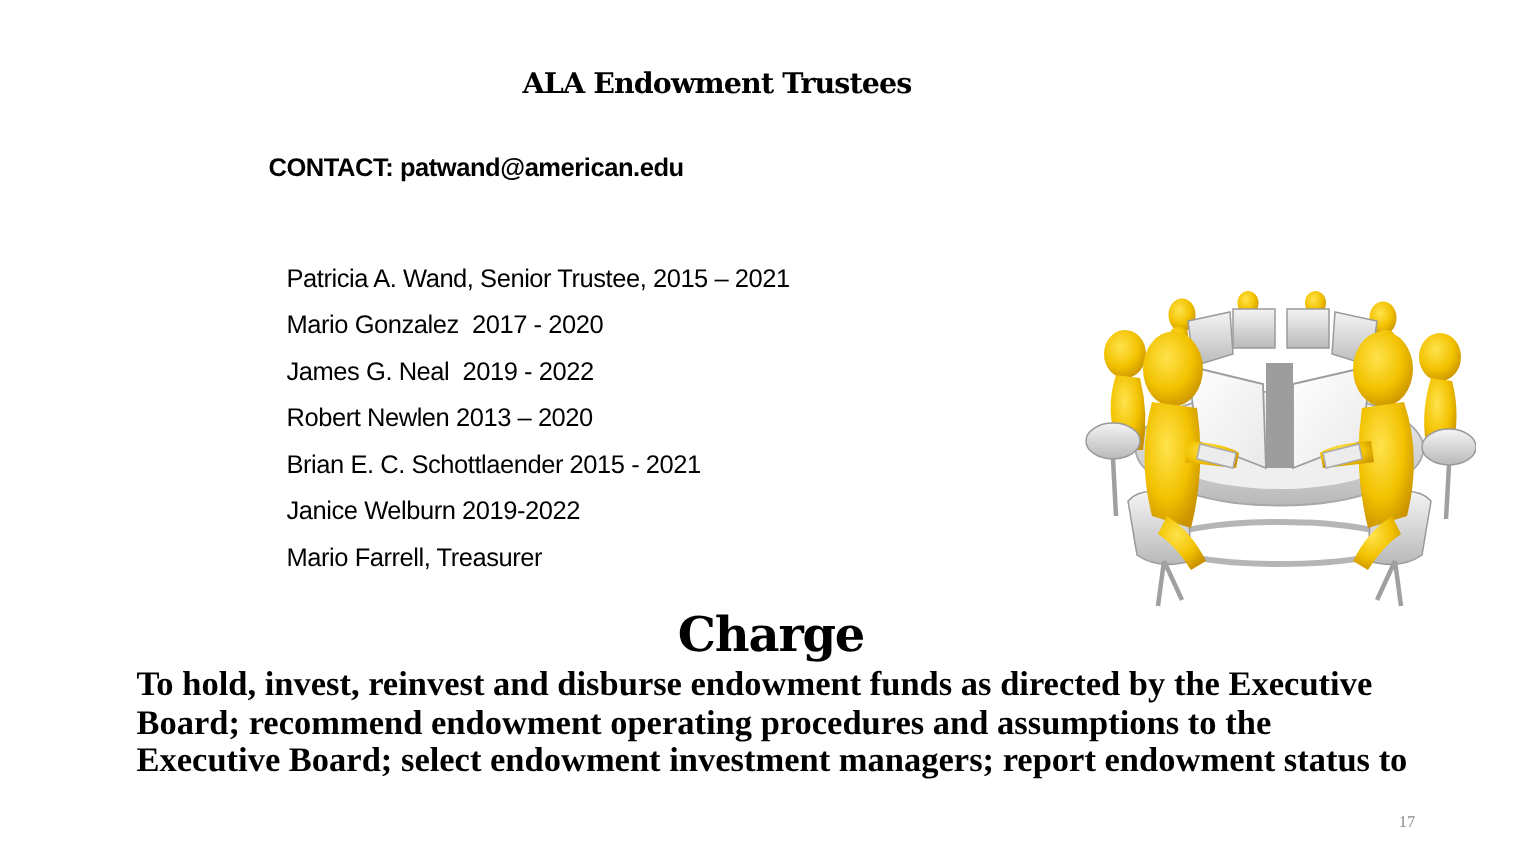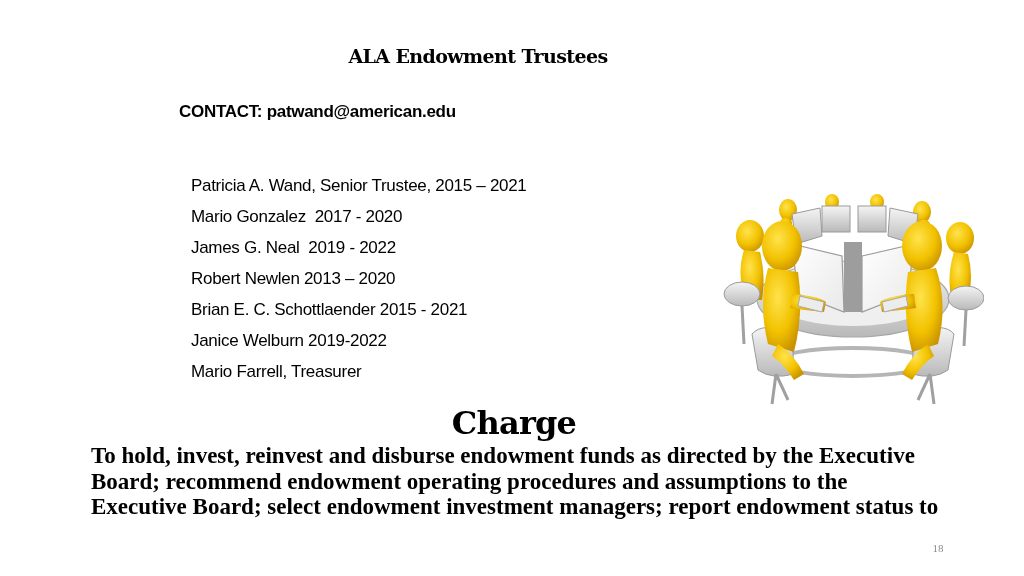--- a/index.html
+++ b/index.html
@@ -134,21 +134,21 @@
 
 
   <div class="charge-heading">Charge</div>
 
   <div class="charge-body">
     <span>To hold, invest, reinvest and disburse endowment funds as directed by the Executive</span>
     <span>Board; recommend endowment operating procedures and assumptions to the</span>
     <span>Executive Board; select endowment investment managers; report endowment status to</span>
   </div>
 
-  <div class="page-number">18</div>
+  <div class="page-number">17</div>
 
   <div class="clipart">
     <svg width="262" height="224" viewBox="0 0 262 224" xmlns="http://www.w3.org/2000/svg">
       <defs>
         <radialGradient id="yel" cx="40%" cy="35%" r="70%">
           <stop offset="0%" stop-color="#ffe34d"></stop>
           <stop offset="60%" stop-color="#f2c200"></stop>
           <stop offset="100%" stop-color="#c99200"></stop>
         </radialGradient>
         <linearGradient id="grey" x1="0" y1="0" x2="0" y2="1">

